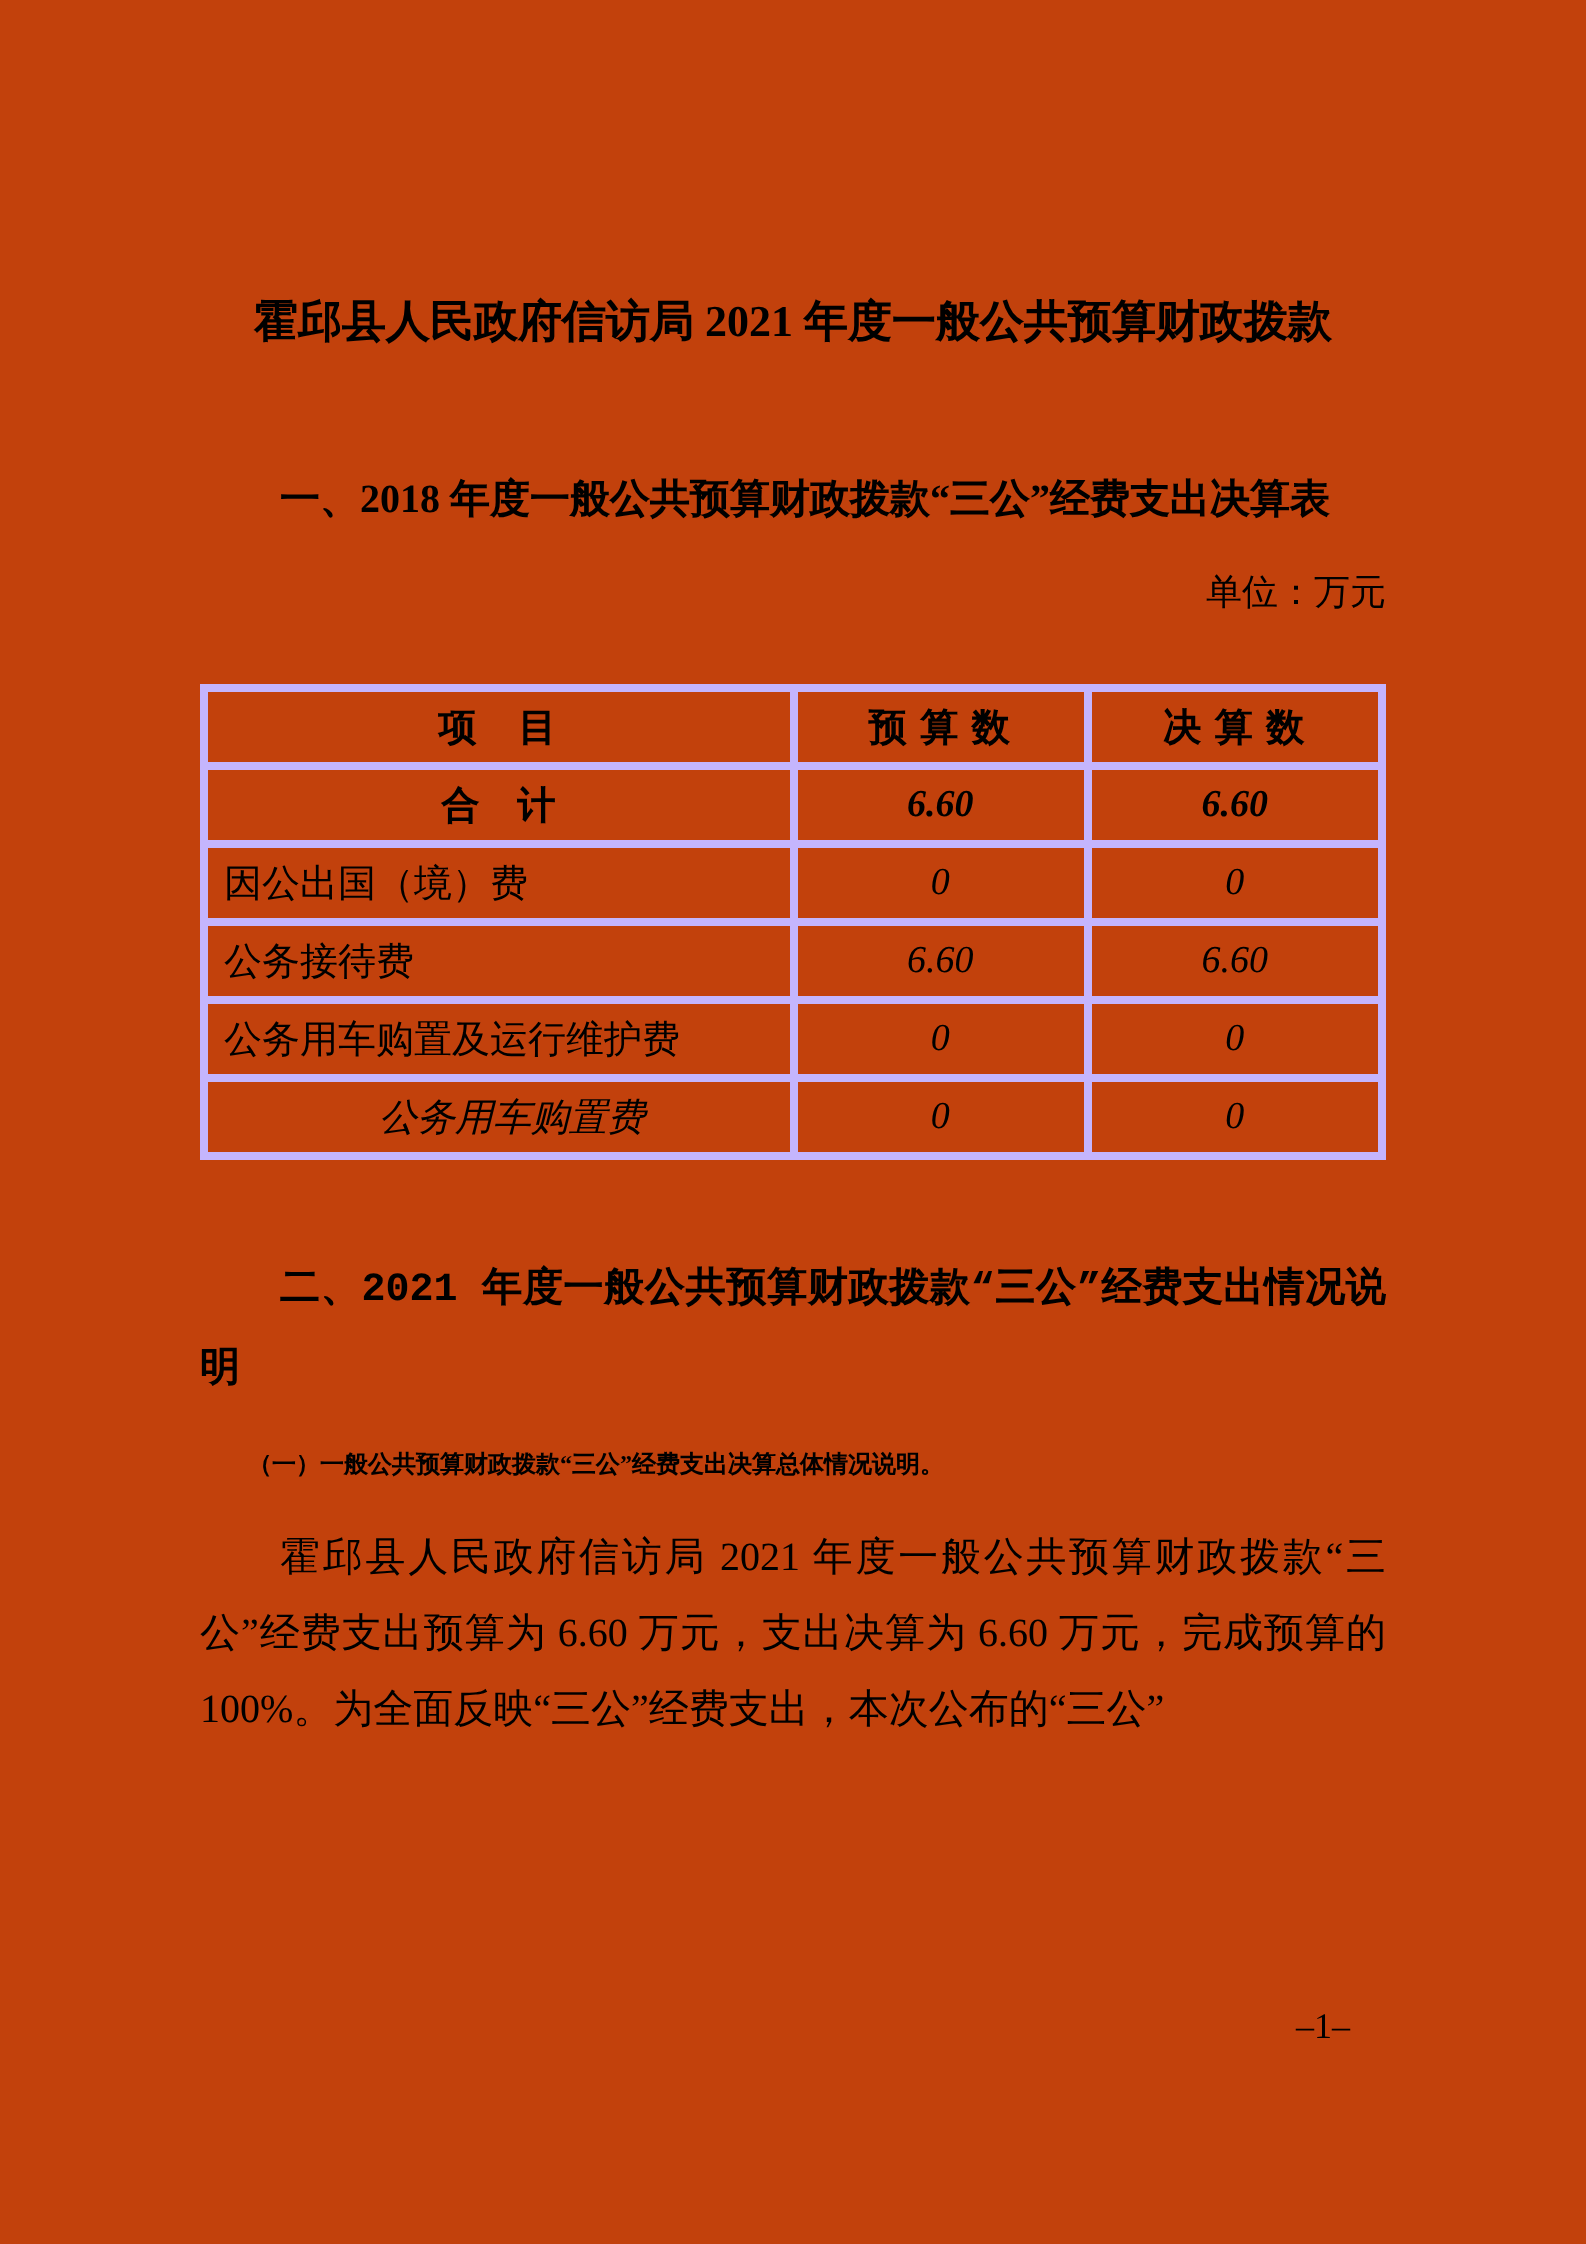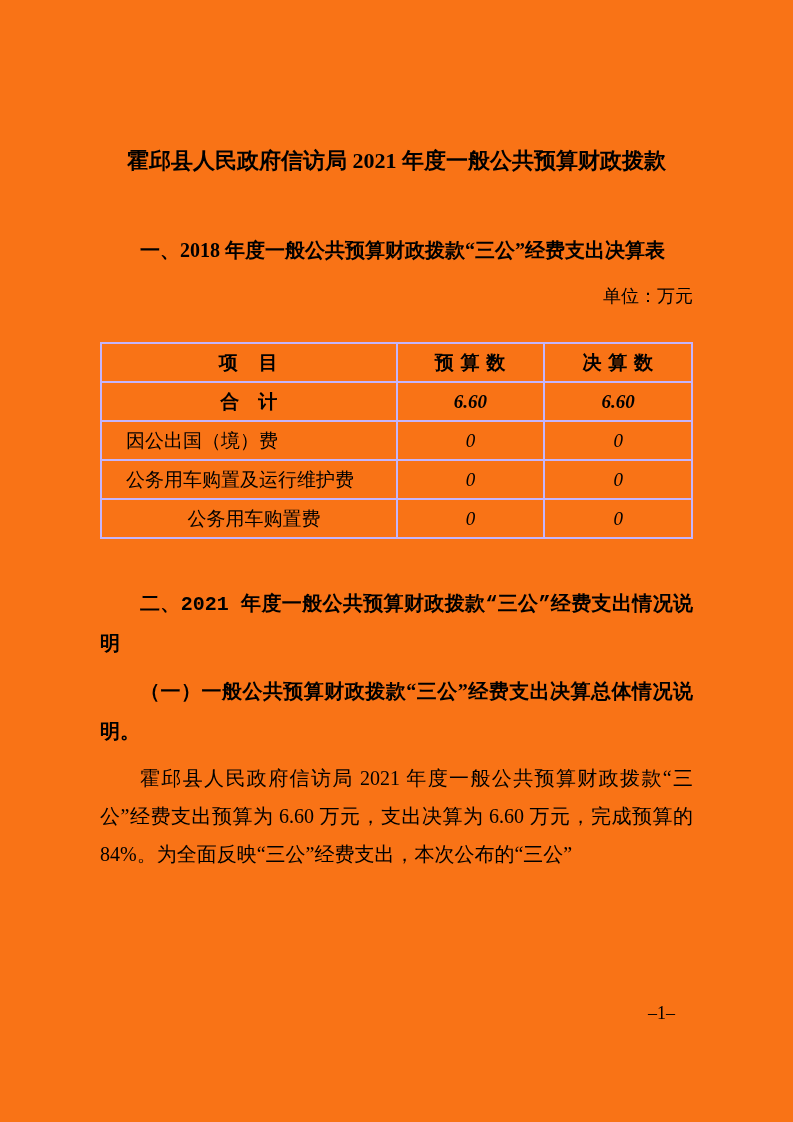--- a/index.html
+++ b/index.html
@@ -6,21 +6,21 @@
   html, body { background: #ffffff; }
   body {
     font-family: "Liberation Serif", "DejaVu Serif", serif;
     color: #000000;
   }
   .page {
     position: relative;
     width: 793px;
     height: 1122px;
     margin: 0 auto;
-    background: #f97316;
+    background: #c2410c;
     padding: 142px 100px 0 100px;
     overflow: hidden;
   }
   .doc-title {
     font-size: 22px;
     font-weight: bold;
     text-align: center;
     line-height: 38px;
   }
   .heading {
@@ -39,37 +39,37 @@
     line-height: 24px;
     font-family: Liberation Serif, serif;
   }
   table.budget {
     width: 100%;
     border-collapse: collapse;
     margin-top: 34px;
     border: 2px solid #000000;
   }
   table.budget th, table.budget td {
-    border: 2px solid #c4b5fd;
+    border: 4px solid #c4b5fd;
     height: 39px;
     font-size: 19px;
-    padding: 0 24px;
+    padding: 0 8px;
     vertical-align: middle;
   }
   table.budget th { font-weight: bold; text-align: center; letter-spacing: 1px; }
   .col-item { width: 50%; }
   .col-num  { width: 25%; }
   td.item { text-align: left; }
   td.item.center { text-align: center; }
   td.item.indent-1 { padding-left: 1.2em; }
-  td.item.indent-2 { padding-left: 4.5em; }
+  td.item.indent-2 { padding-left: 4.5em; font-style: italic; }
   td.num { text-align: center; font-style: italic; }
   .bold { font-weight: bold; }
   .subheading {
-    font-size: 20px;
+    font-size: 12px;
     font-weight: bold;
     line-height: 40px;
     text-indent: 2em;
     text-align: justify;
     margin-top: 6px;
   }
   .body-text {
     font-size: 20px;
     line-height: 38px;
     text-indent: 2em;
@@ -109,33 +109,38 @@
         <td class="item center bold">合　计</td>
         <td class="num bold">6.60</td>
         <td class="num bold">6.60</td>
       </tr>
       <tr>
         <td class="item">因公出国（境）费</td>
         <td class="num">0</td>
         <td class="num">0</td>
       </tr>
       <tr>
+        <td class="item">公务接待费</td>
+        <td class="num">6.60</td>
+        <td class="num">6.60</td>
+      </tr>
+      <tr>
         <td class="item">公务用车购置及运行维护费</td>
         <td class="num">0</td>
         <td class="num">0</td>
       </tr>
       <tr>
         <td class="item indent-2">公务用车购置费</td>
         <td class="num">0</td>
         <td class="num">0</td>
       </tr>
     </tbody>
   </table>
 
   <p class="heading section-2">二、2021 年度一般公共预算财政拨款“三公”经费支出情况说明</p>
 
   <p class="subheading">（一）一般公共预算财政拨款“三公”经费支出决算总体情况说明。</p>
 
-  <p class="body-text">霍邱县人民政府信访局 2021 年度一般公共预算财政拨款“三公”经费支出预算为 6.60 万元，支出决算为 6.60 万元，完成预算的 84%。为全面反映“三公”经费支出，本次公布的“三公”</p>
+  <p class="body-text">霍邱县人民政府信访局 2021 年度一般公共预算财政拨款“三公”经费支出预算为 6.60 万元，支出决算为 6.60 万元，完成预算的 100%。为全面反映“三公”经费支出，本次公布的“三公”</p>
 
   <div class="page-number">–1–</div>
 
 </div>
 
 </body></html>

